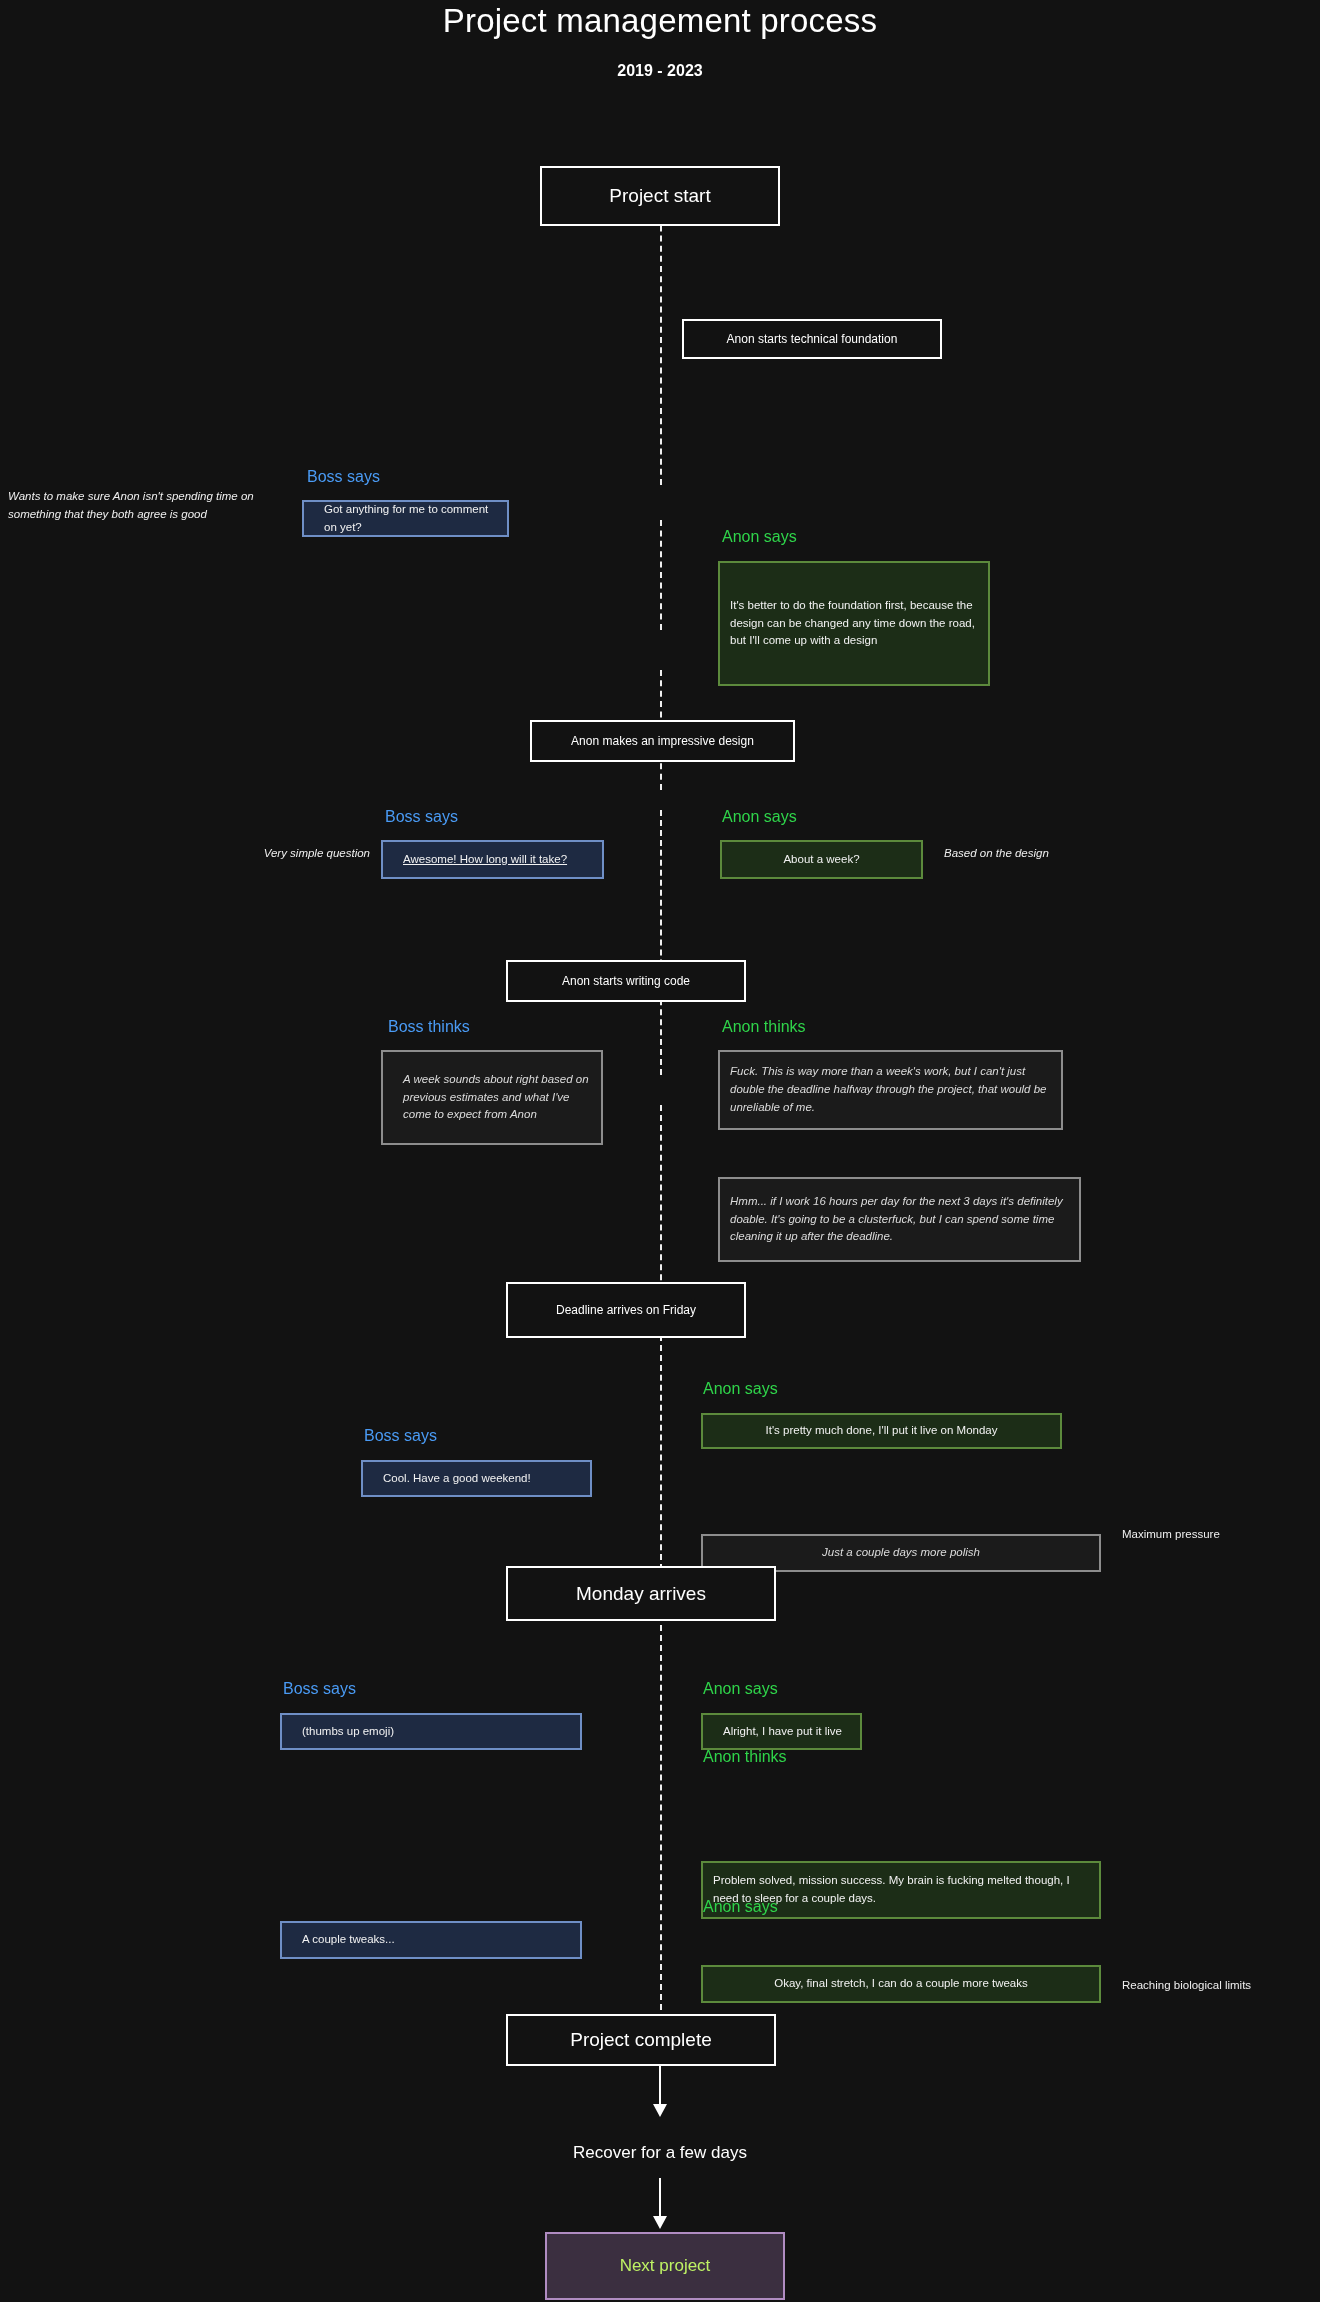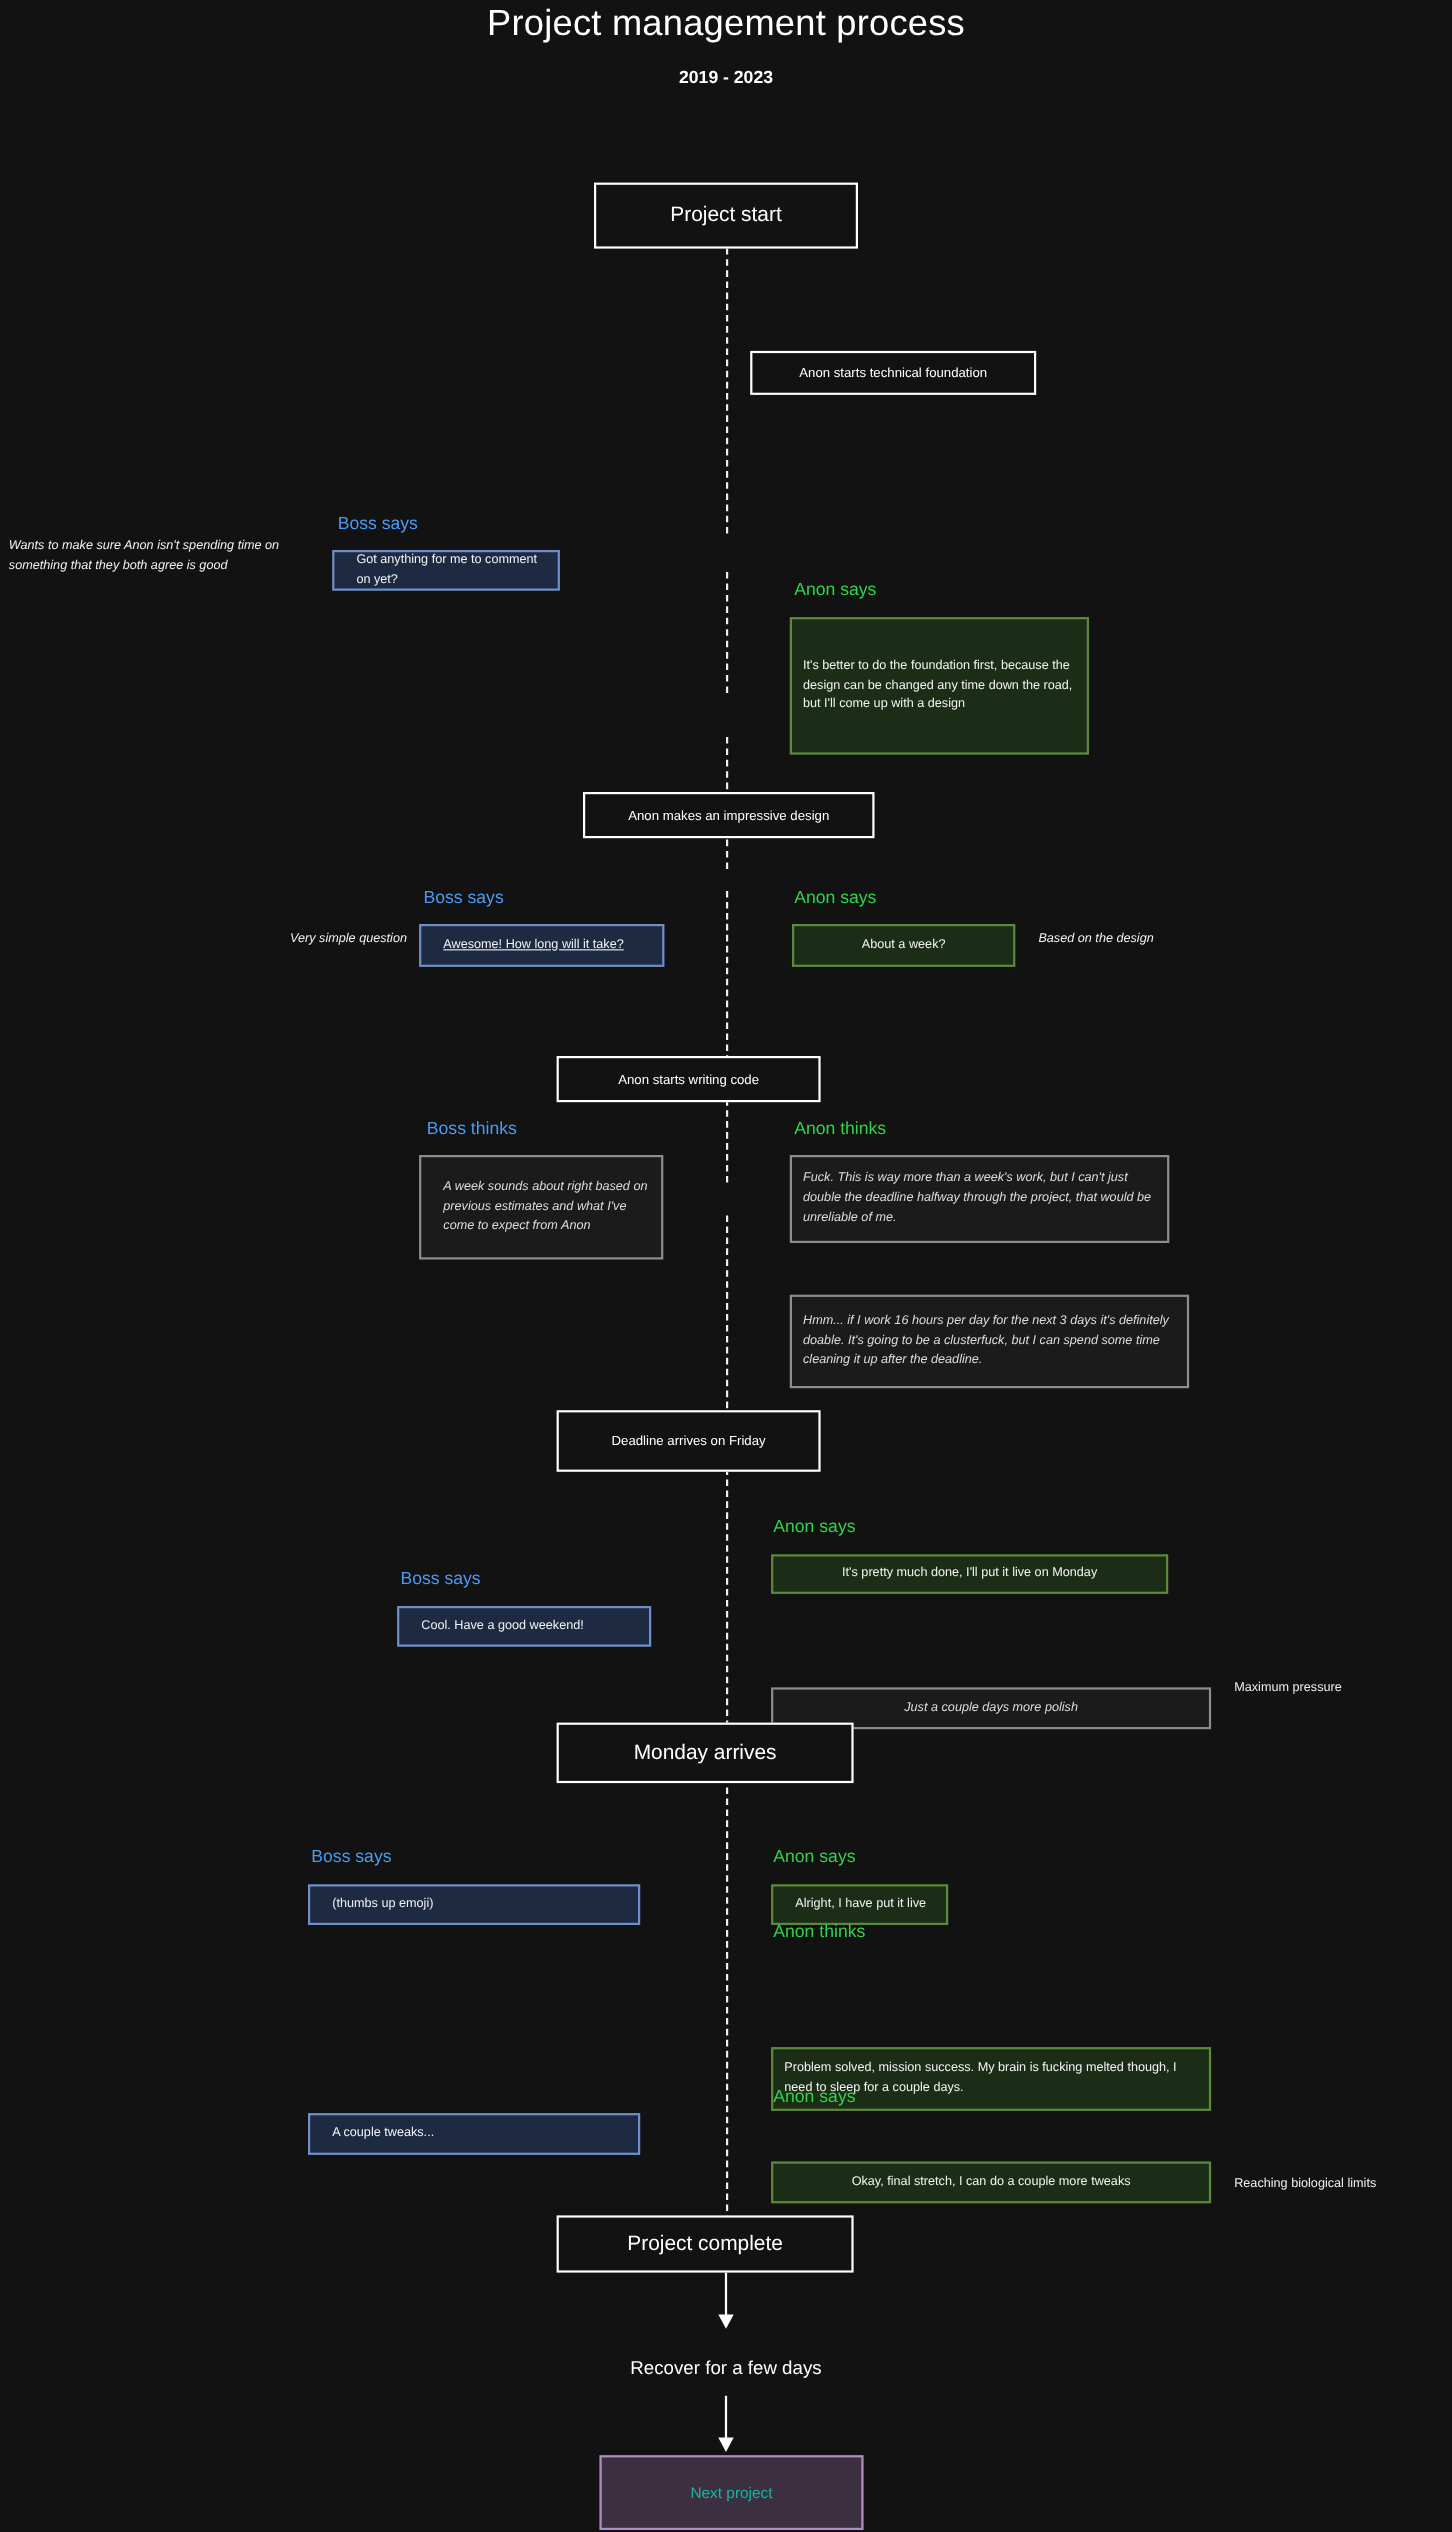--- a/index.html
+++ b/index.html
@@ -145,25 +145,25 @@
     left: 0;
     text-align: center;
     font-size: 17px;
     color: #ffffff;
   }
 
   .endbox {
     position: absolute;
     background: #3b2f40;
     border: 2px solid #b08cc2;
-    color: #14b8a6;
+    color: #bef264;
     display: flex;
     align-items: center;
     justify-content: center;
-    font-size: 14px;
+    font-size: 17px;
   }
 </style>
 </head>
 <body>
 
 <div id="diagram">
 
   <div class="title">Project management process</div>
   <div class="subtitle">2019 - 2023</div>
 

